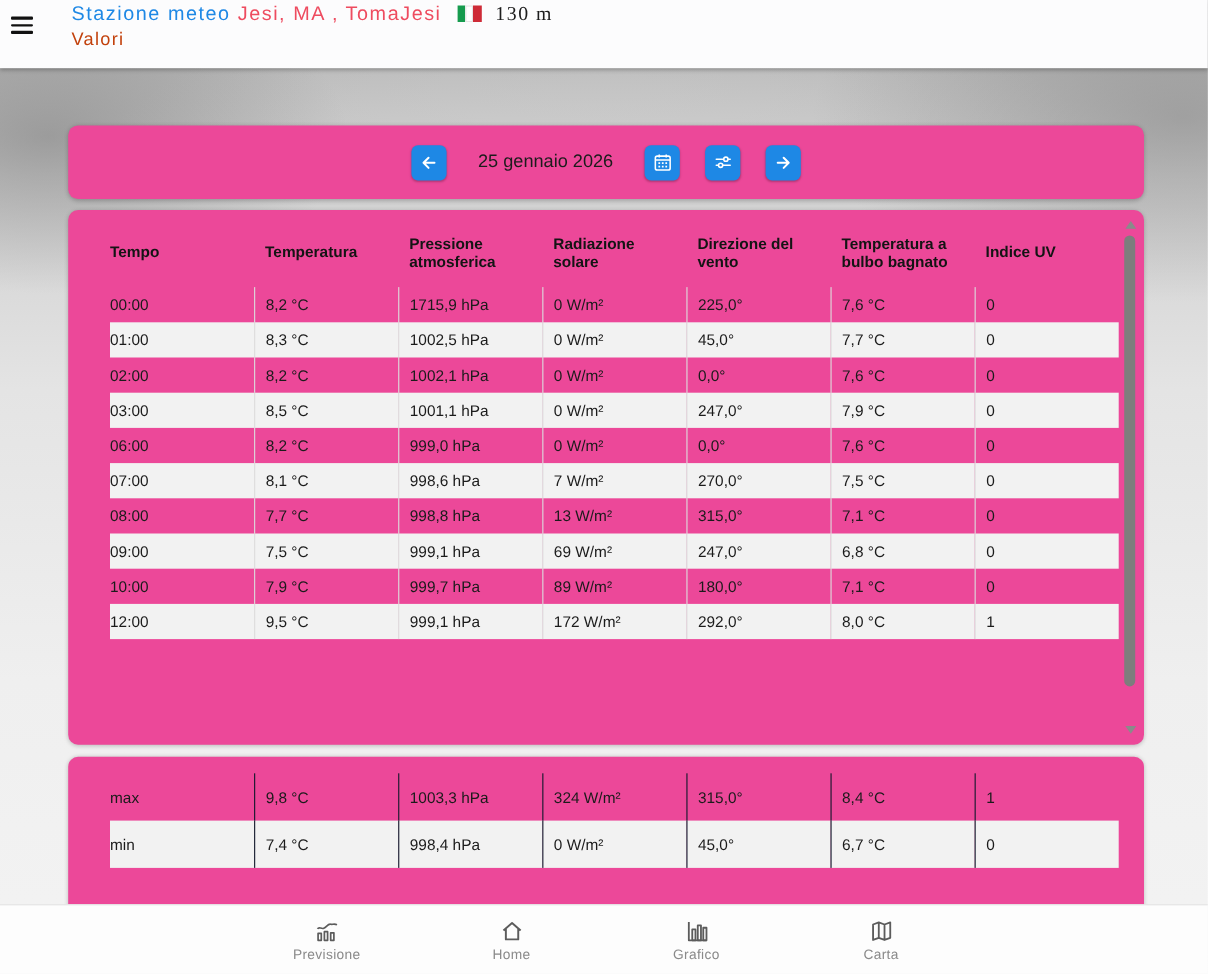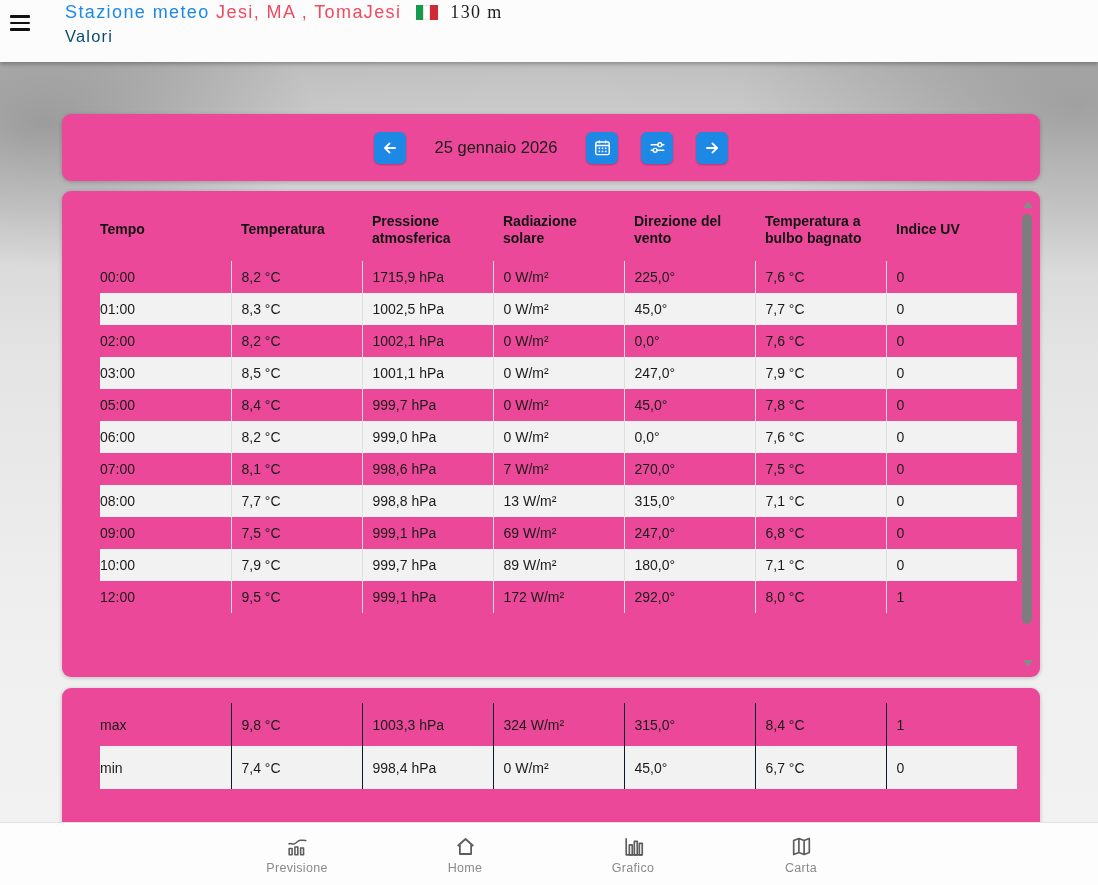--- a/index.html
+++ b/index.html
@@ -26,21 +26,21 @@
   .titleblock { position:absolute; left:65px; top:2px; }
   .title-line1 { font-size:18px; letter-spacing:1.4px; white-space:nowrap; }
   .t-blue { color:#1e88e5; }
   .t-red  { color:#ee4b5f; }
   .t-dark { color:#1d1d1d;font-family:Liberation Serif, serif; }
   .flag { display:inline-block; width:22px; height:15px; vertical-align:-2px; margin:0 6px 0 8px; }
   .flag i { display:inline-block; width:33.3%; height:100%; }
   .flag .g { background:#169b4e; }
   .flag .w { background:#ffffff; outline:1px solid #e4e4e4; outline-offset:-1px;}
   .flag .r { background:#ce2b37; }
-  .title-line2 { font-size:16.5px; letter-spacing:1.2px; color:#0c4a6e; margin-top:4px; }
+  .title-line2 { font-size:16.5px; letter-spacing:1.2px; color:#c2410c; margin-top:4px; }
 
   
   .card {
     position:absolute; left:62px; width:978px; background:#ec4899;
     border-radius:9px; box-shadow:0 1px 4px rgba(0,0,0,0.22);margin-top:36px;
   }
 
   
   .datecard { top:78px; height:67px; display:flex; align-items:center; justify-content:center; gap:23px; }
   .navbtn {
@@ -202,29 +202,20 @@
         <tr>
           <td>03:00</td>
           <td>8,5 °C</td>
           <td>1001,1 hPa</td>
           <td>0 W/m²</td>
           <td>247,0°</td>
           <td>7,9 °C</td>
           <td>0</td>
         </tr>
         <tr>
-          <td>05:00</td>
-          <td>8,4 °C</td>
-          <td>999,7 hPa</td>
-          <td>0 W/m²</td>
-          <td>45,0°</td>
-          <td>7,8 °C</td>
-          <td>0</td>
-        </tr>
-        <tr>
           <td>06:00</td>
           <td>8,2 °C</td>
           <td>999,0 hPa</td>
           <td>0 W/m²</td>
           <td>0,0°</td>
           <td>7,6 °C</td>
           <td>0</td>
         </tr>
         <tr>
           <td>07:00</td>

